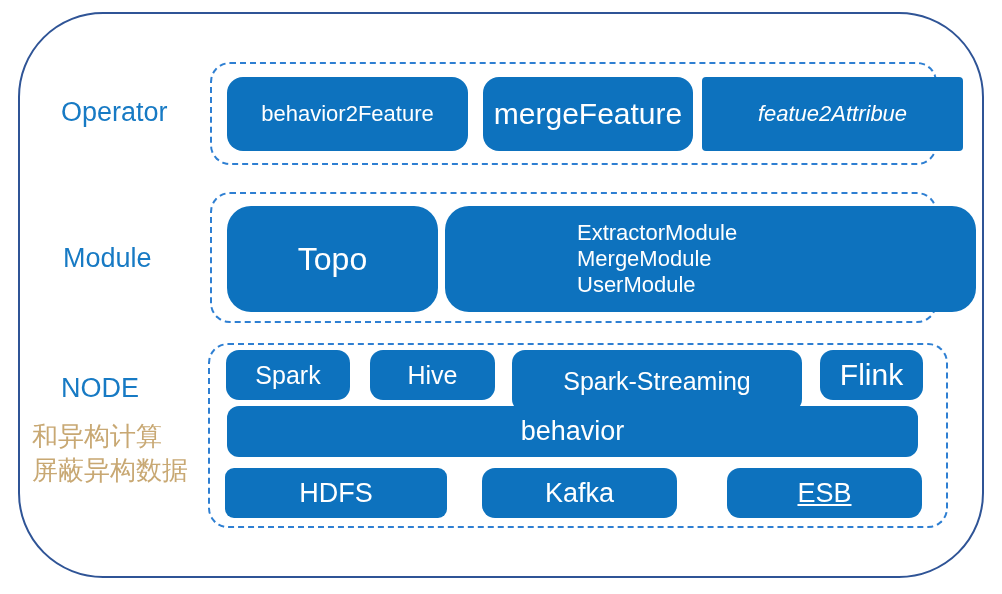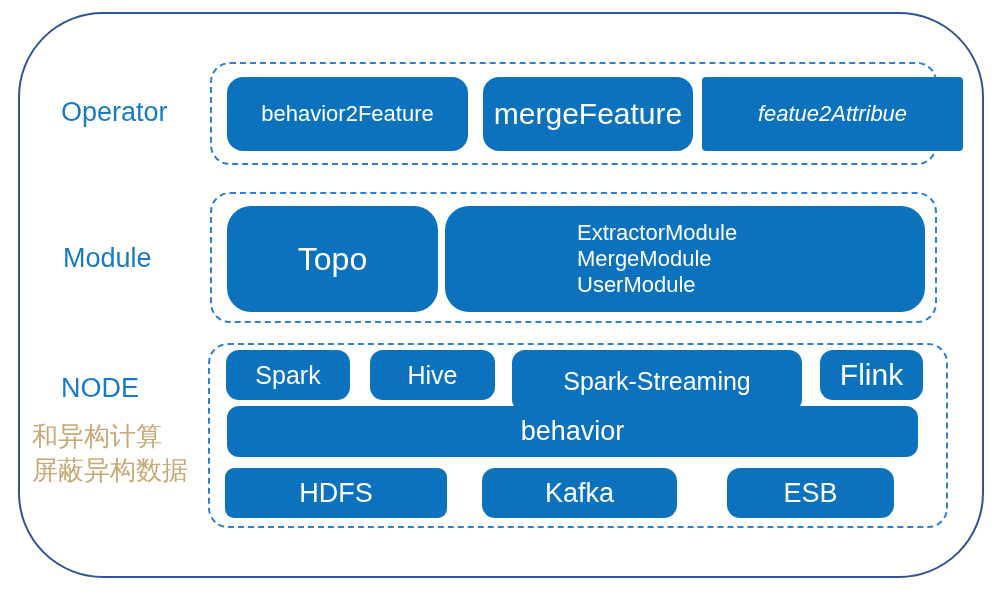--- a/index.html
+++ b/index.html
@@ -69,21 +69,21 @@
   }
 
   
   .box-b2f  { left: 227px; top: 77px; width: 241px; height: 74px; border-radius: 16px; font-size: 22px; }
   .box-mf   { left: 483px; top: 77px; width: 210px; height: 74px; border-radius: 16px; font-size: 30px; }
   .box-f2a  { left: 702px; top: 77px; width: 261px; height: 74px; border-radius: 4px; font-size: 22px; font-style: italic; }
 
   
   .box-topo { left: 227px; top: 206px; width: 211px; height: 106px; border-radius: 24px; font-size: 32px; }
   .box-modlist {
-    left: 445px; top: 206px; width: 480px; height: 106px; border-radius: 24px;
+    left: 445px; top: 206px; width: 531px; height: 106px; border-radius: 24px;
     font-size: 22px; line-height: 26px;
     flex-direction: column;
     align-items: flex-start;
     justify-content: center;
     padding-left: 132px;
     box-sizing: border-box;
     text-align: left;
   }
 
   
@@ -91,21 +91,21 @@
   .box-hive   { left: 370px; top: 350px; width: 125px; height: 50px; border-radius: 13px; font-size: 25px; }
   .box-sstr   { left: 512px; top: 350px; width: 290px; height: 62px; border-radius: 13px; font-size: 25px; }
   .box-flink  { left: 820px; top: 350px; width: 103px; height: 50px; border-radius: 13px; font-size: 30px; }
 
   
   .box-behavior { left: 227px; top: 406px; width: 691px; height: 51px; border-radius: 12px; font-size: 27px; }
 
   
   .box-hdfs  { left: 225px; top: 468px; width: 222px; height: 50px; border-radius: 9px; font-size: 27px; }
   .box-kafka { left: 482px; top: 468px; width: 195px; height: 50px; border-radius: 13px; font-size: 27px; }
-  .box-esb   { left: 727px; top: 468px; width: 167px; height: 50px; border-radius: 13px; font-size: 27px; }
+  .box-esb   { left: 727px; top: 468px; width: 195px; height: 50px; border-radius: 13px; font-size: 27px; text-decoration: underline; }
 </style>
 </head>
 <body>
 
 <div class="stage">
 
   <div class="outer-frame"></div>
 
   <div class="row-label label-operator">Operator</div>
   <div class="row-label label-module">Module</div>

